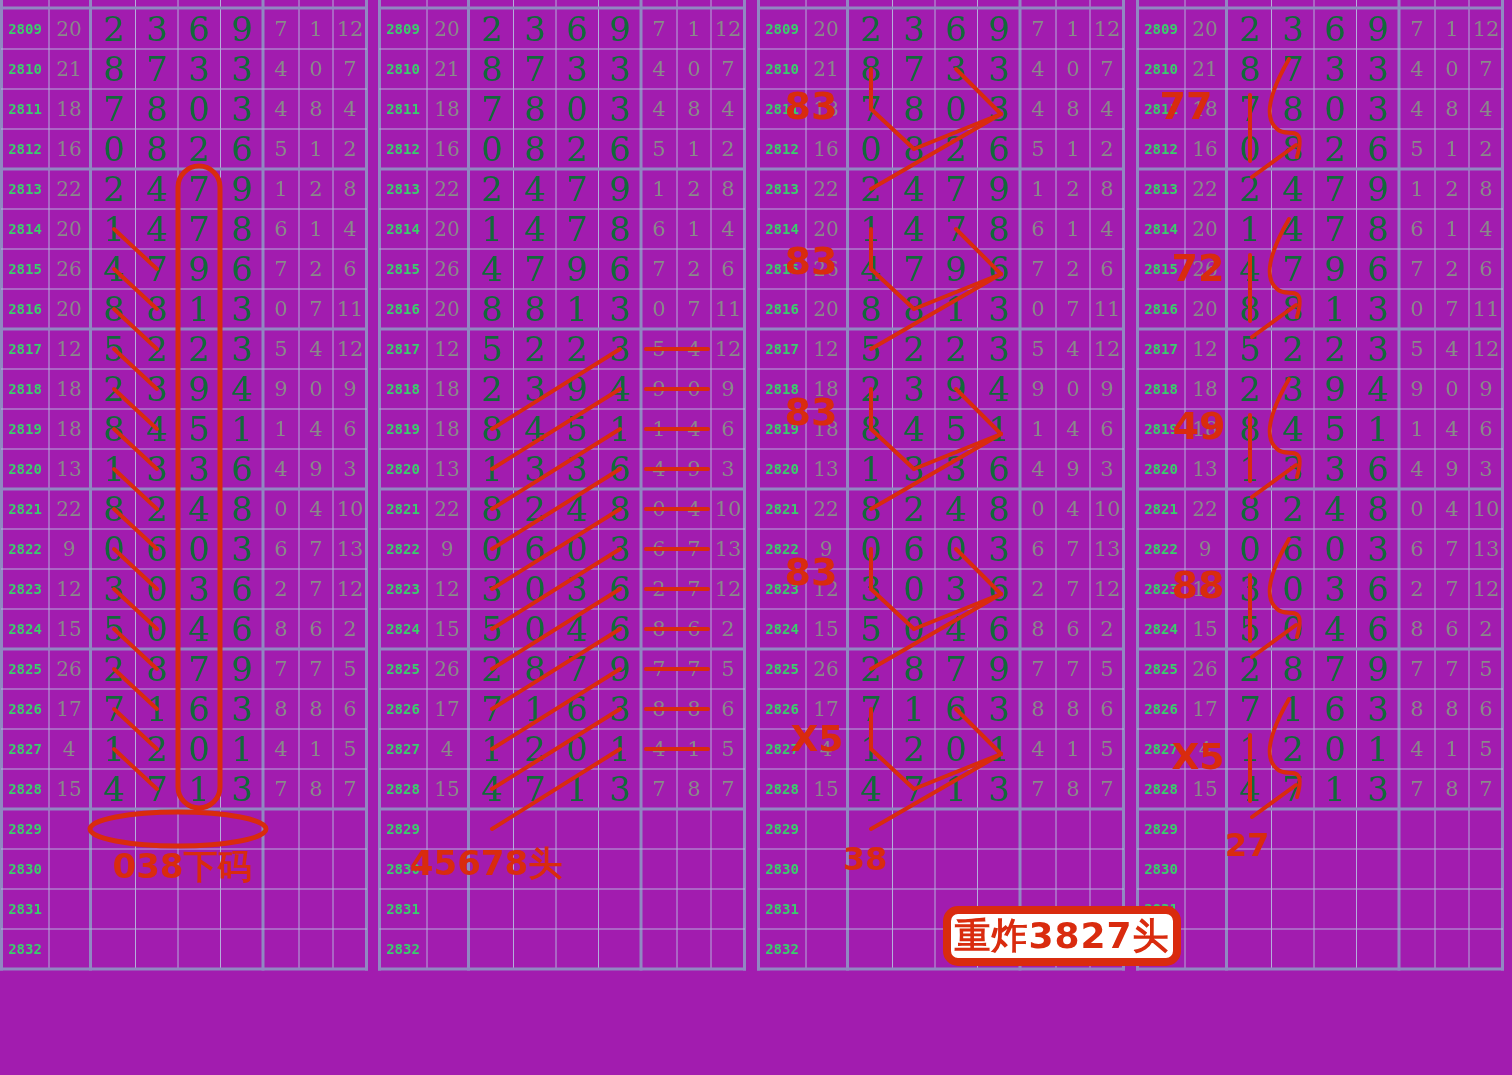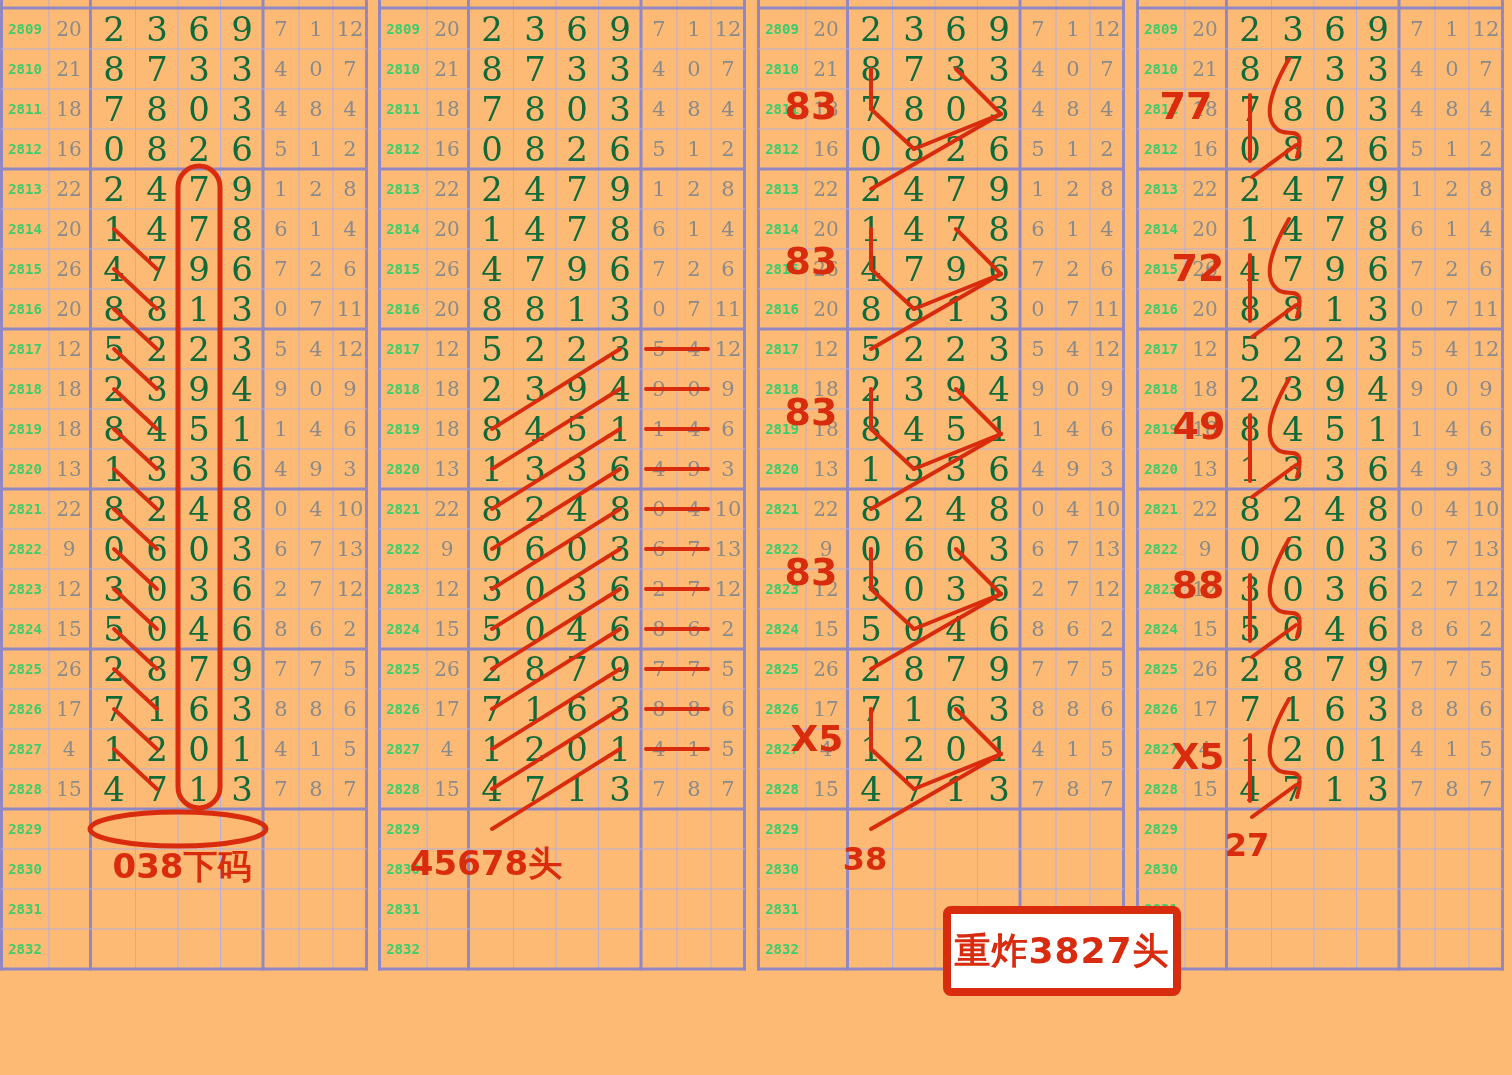--- a/index.html
+++ b/index.html
@@ -1,29 +1,29 @@
 <!DOCTYPE html>
 <html><head>
 <meta charset="utf-8">
 <style>
   html,body{margin:0;padding:0;background:#ffffff;}
-  #stage{position:relative;width:1512px;height:1075px;background:#fdba74;overflow:hidden;
+  #stage{position:relative;width:1512px;height:1075px;background:#a21caf;overflow:hidden;
          font-family:"DejaVu Sans",sans-serif;}
   svg{position:absolute;left:0;top:0;}
   .t-rid{font:700 14px "DejaVu Sans Mono",monospace;fill:#3bcd6d;}
   .t-cnt{font:400 20px "DejaVu Serif",serif;fill:#8a8a8a;}
   .t-dg {font:400 34px "DejaVu Serif",serif;fill:#116b39;}
   .t-ex {font:400 21px "DejaVu Serif",serif;fill:#8a8a8a;}
   .t-red{font-family:"DejaVu Sans",sans-serif;font-weight:700;fill:#d92b0e;}
   .gthin{stroke:#b5addb;stroke-width:1;}
   .gthick{stroke:#9187c2;stroke-width:3;}
   .rline{stroke:#d92b0e;stroke-width:4;fill:none;stroke-linecap:round;}
   .rshape{stroke:#d92b0e;stroke-width:5;fill:none;}
-  .big-box{position:absolute;left:943px;top:906px;width:238px;height:90px;
-           box-sizing:border-box;border:8px solid #d92b0e;border-radius:8px;
+  .big-box{position:absolute;left:943px;top:906px;width:238px;height:60px;
+           box-sizing:border-box;border:8px solid #d92b0e;border-radius:15px;
            background:#ffffff;display:flex;align-items:center;justify-content:center;
            color:#d92b0e;font-weight:700;font-size:36px;letter-spacing:1px;z-index:5;
            font-family:"DejaVu Sans",sans-serif;}
 </style>
 </head>
 <body>
 
 <div id="stage">
   <svg id="chart-svg" width="1512" height="1075" viewBox="0 0 1512 1075">
       <g>

